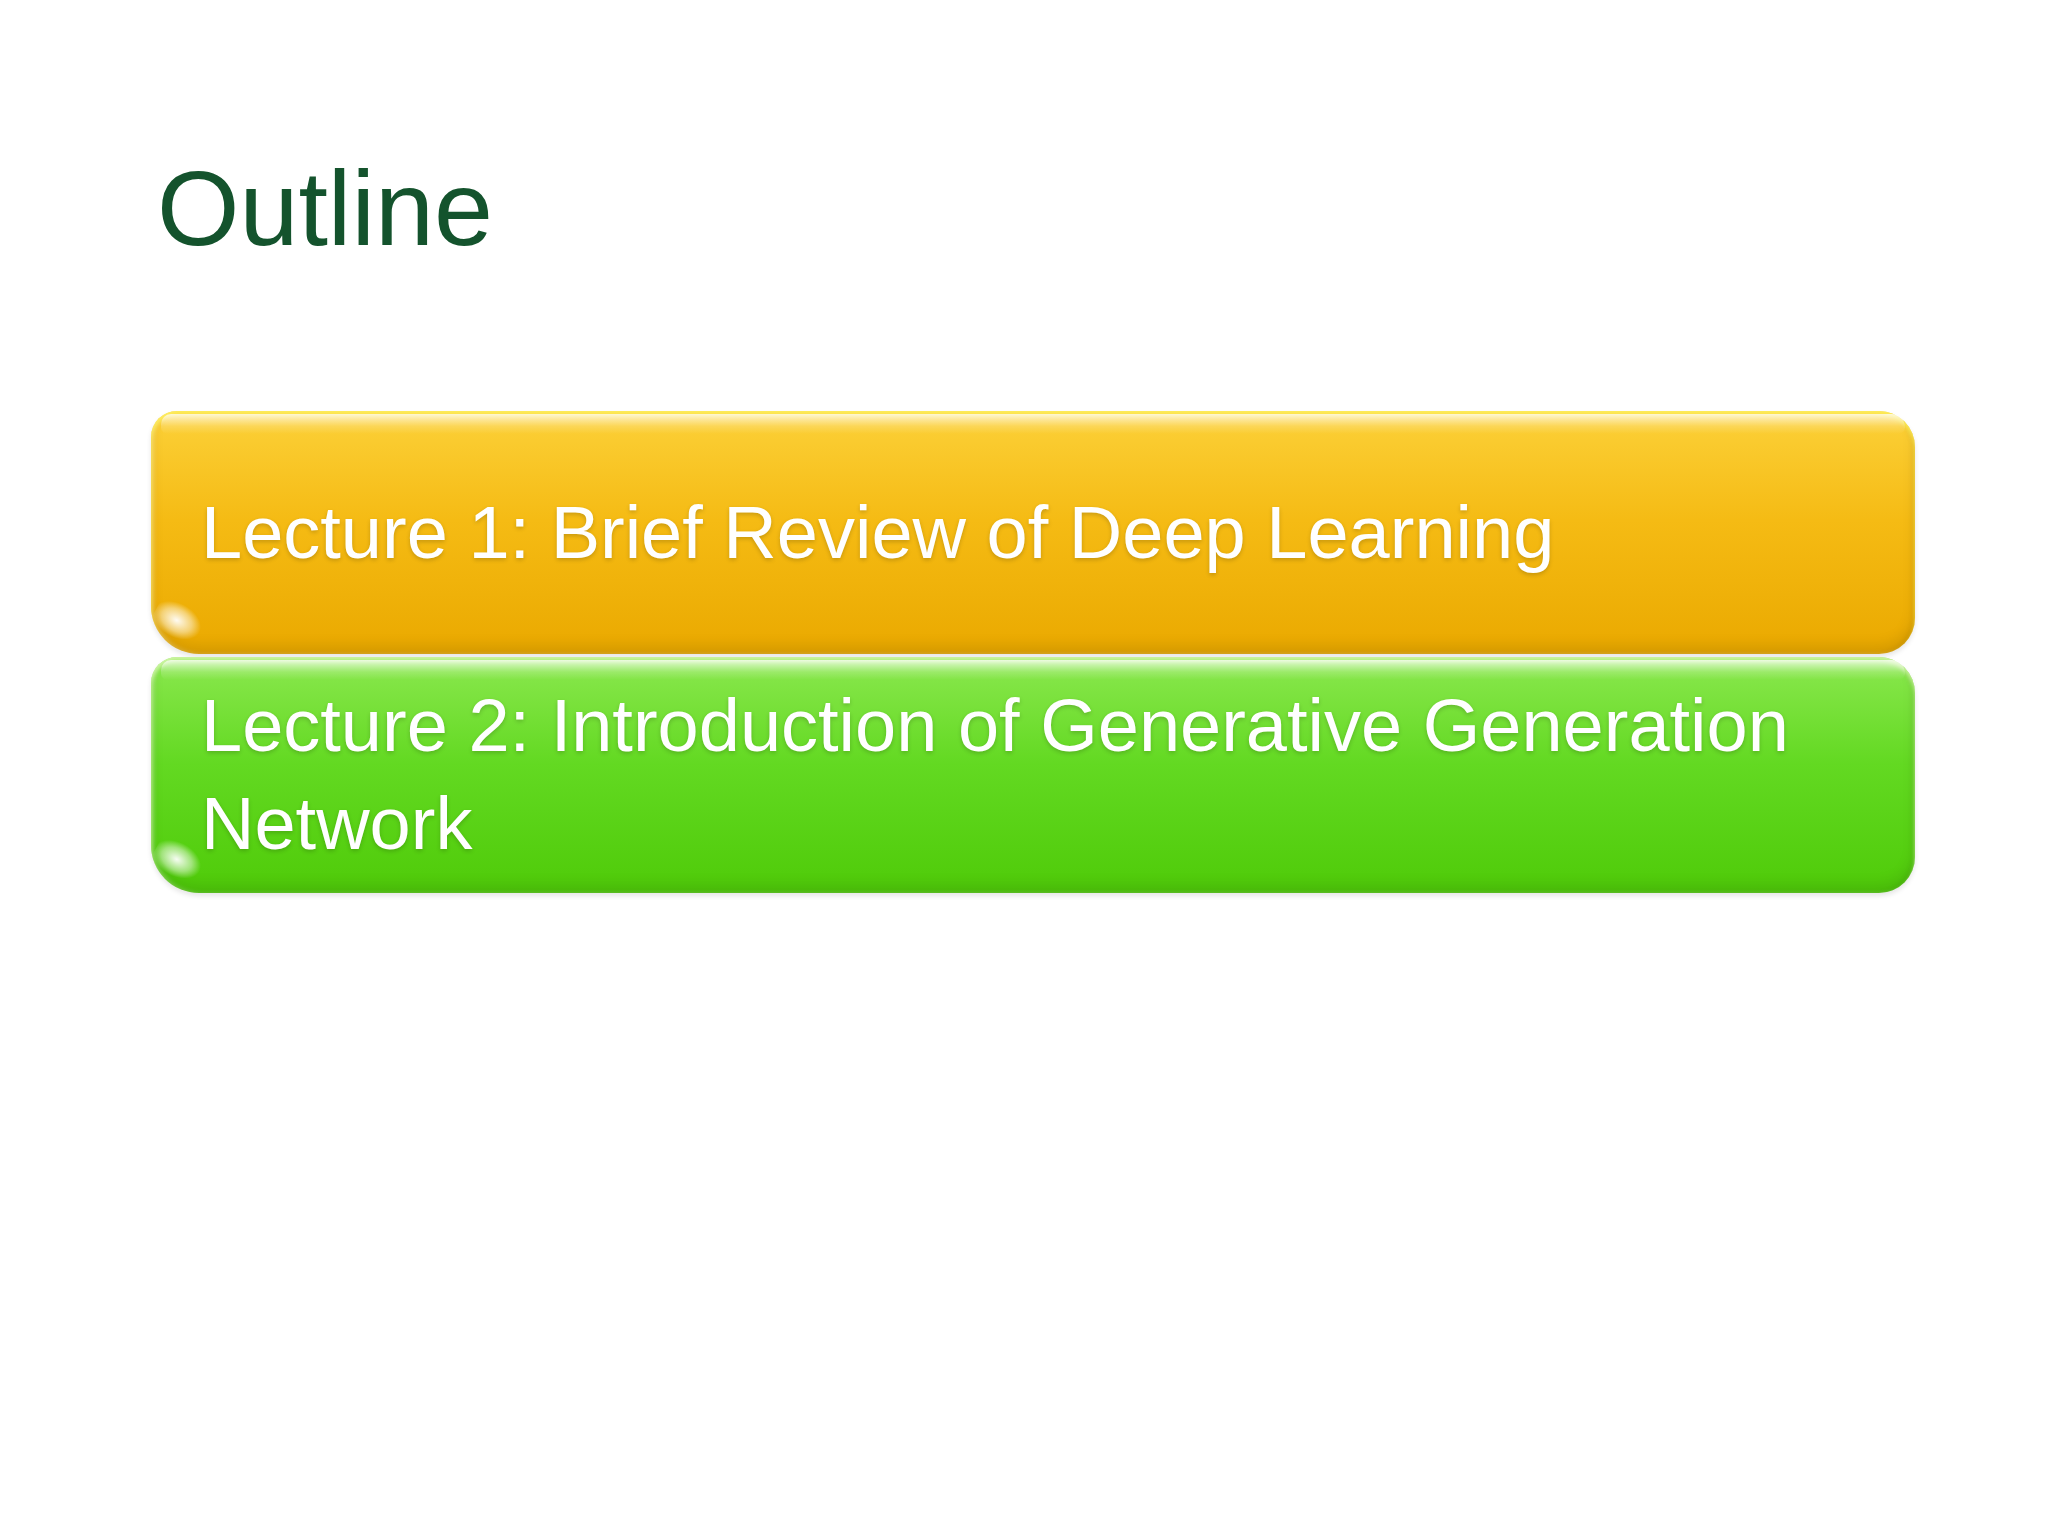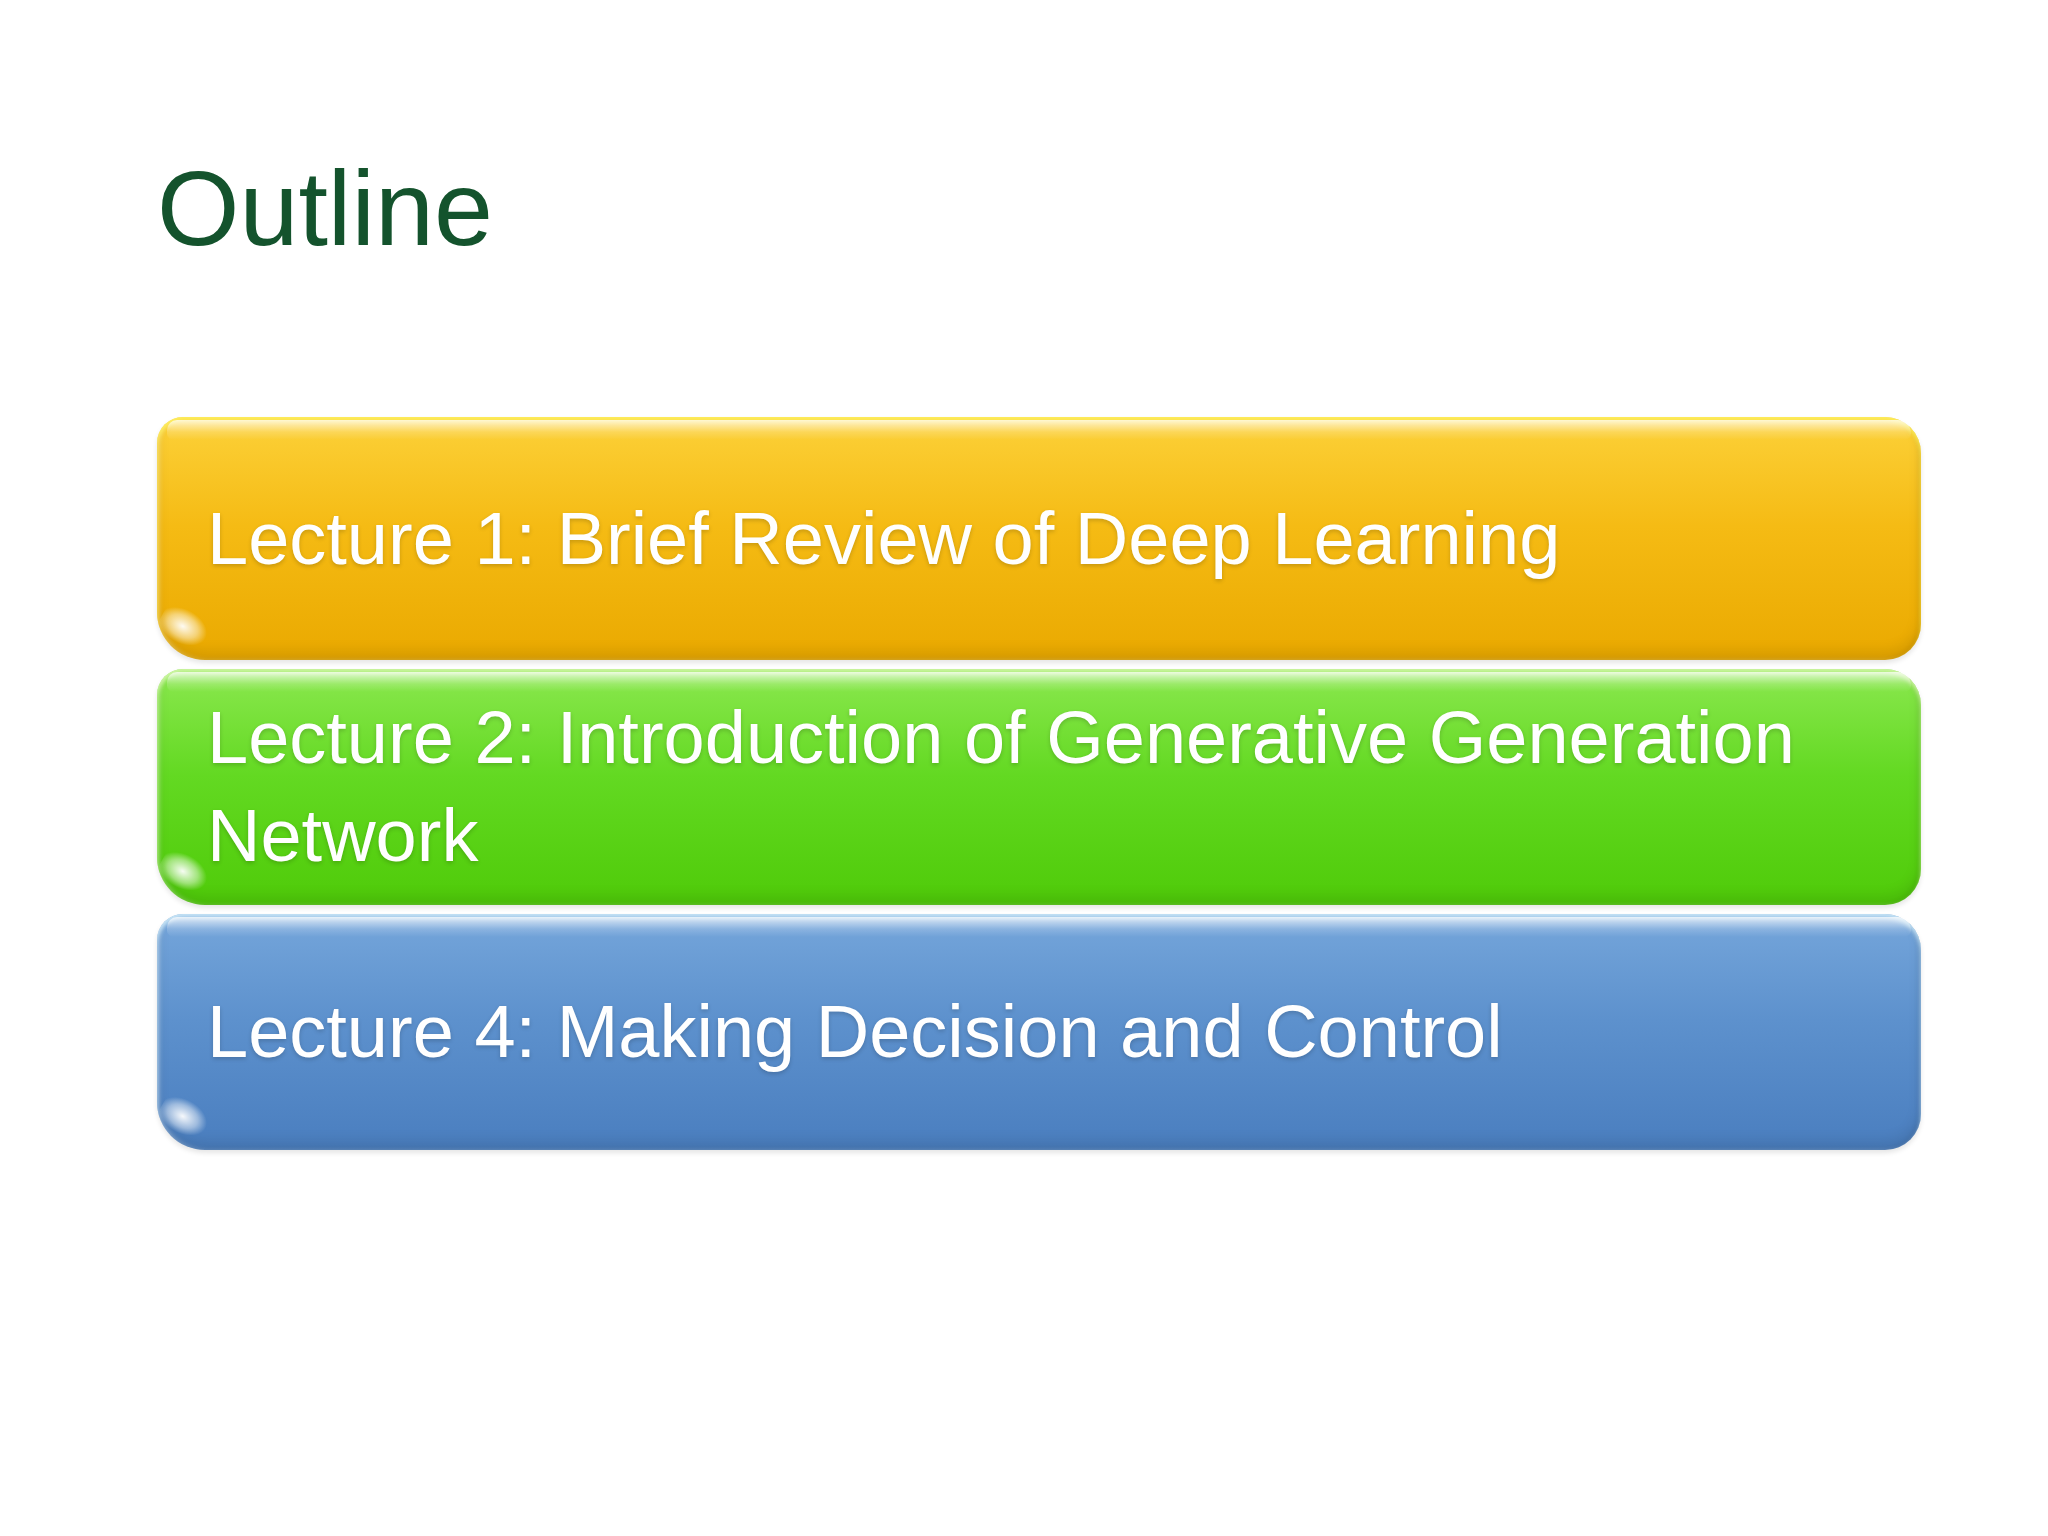--- a/index.html
+++ b/index.html
@@ -25,23 +25,23 @@
     color: #14532d;
     letter-spacing: 0px;
   }
   .outline-list {
     position: absolute;
     left: 143px;
     top: 403px;
     width: 1764px;
     display: flex;
     flex-direction: column;
-    gap: 9px;
+    gap: 3px;
     list-style: none;
-    margin: 14px;
+    margin: 8px;
     padding: 0;
   }
   .outline-bar {
     position: relative;
     width: 100%;
     border-radius: 26px 36px 36px 48px;
     display: flex;
     align-items: center;
     padding: 0 50px;
     box-sizing: border-box;
@@ -97,17 +97,14 @@
   <ul class="outline-list" id="outline-list">
   <li class="outline-bar bar-h-243" style="background: linear-gradient(rgb(252, 209, 57) 0%, rgb(245, 187, 20) 45%, rgb(234, 169, 0) 100%); box-shadow: rgba(255, 244, 94, 0.8) 0px 4px 4px inset, rgba(255, 255, 255, 0.25) 3px 0px 4px inset, rgba(0, 0, 0, 0.1) 0px -8px 14px inset, rgba(0, 0, 0, 0.06) -3px 0px 5px inset, rgba(0, 0, 0, 0.1) 0px 3px 5px;">
     <span class="outline-bar-label">Lecture 1: Brief Review of Deep Learning</span>
   </li>
 
   <li class="outline-bar bar-h-236" style="background: linear-gradient(rgb(139, 232, 79) 0%, rgb(99, 217, 34) 45%, rgb(79, 203, 9) 100%); box-shadow: rgba(217, 249, 176, 0.8) 0px 4px 4px inset, rgba(255, 255, 255, 0.25) 3px 0px 4px inset, rgba(0, 0, 0, 0.1) 0px -8px 14px inset, rgba(0, 0, 0, 0.06) -3px 0px 5px inset, rgba(0, 0, 0, 0.1) 0px 3px 5px;">
     <span class="outline-bar-label">Lecture 2: Introduction of Generative Generation Network</span>
   </li>
 
 
-  <li class="outline-bar bar-h-236" style="background: linear-gradient(rgb(117, 166, 219) 0%, rgb(93, 145, 205) 45%, rgb(74, 126, 191) 100%); box-shadow: rgba(214, 241, 253, 0.8) 0px 4px 4px inset, rgba(255, 255, 255, 0.25) 3px 0px 4px inset, rgba(0, 0, 0, 0.1) 0px -8px 14px inset, rgba(0, 0, 0, 0.06) -3px 0px 5px inset, rgba(0, 0, 0, 0.1) 0px 3px 5px;">
-    <span class="outline-bar-label">Lecture 4: Making Decision and Control</span>
-  </li>
 </ul>
 </div>
 
 </body></html>

